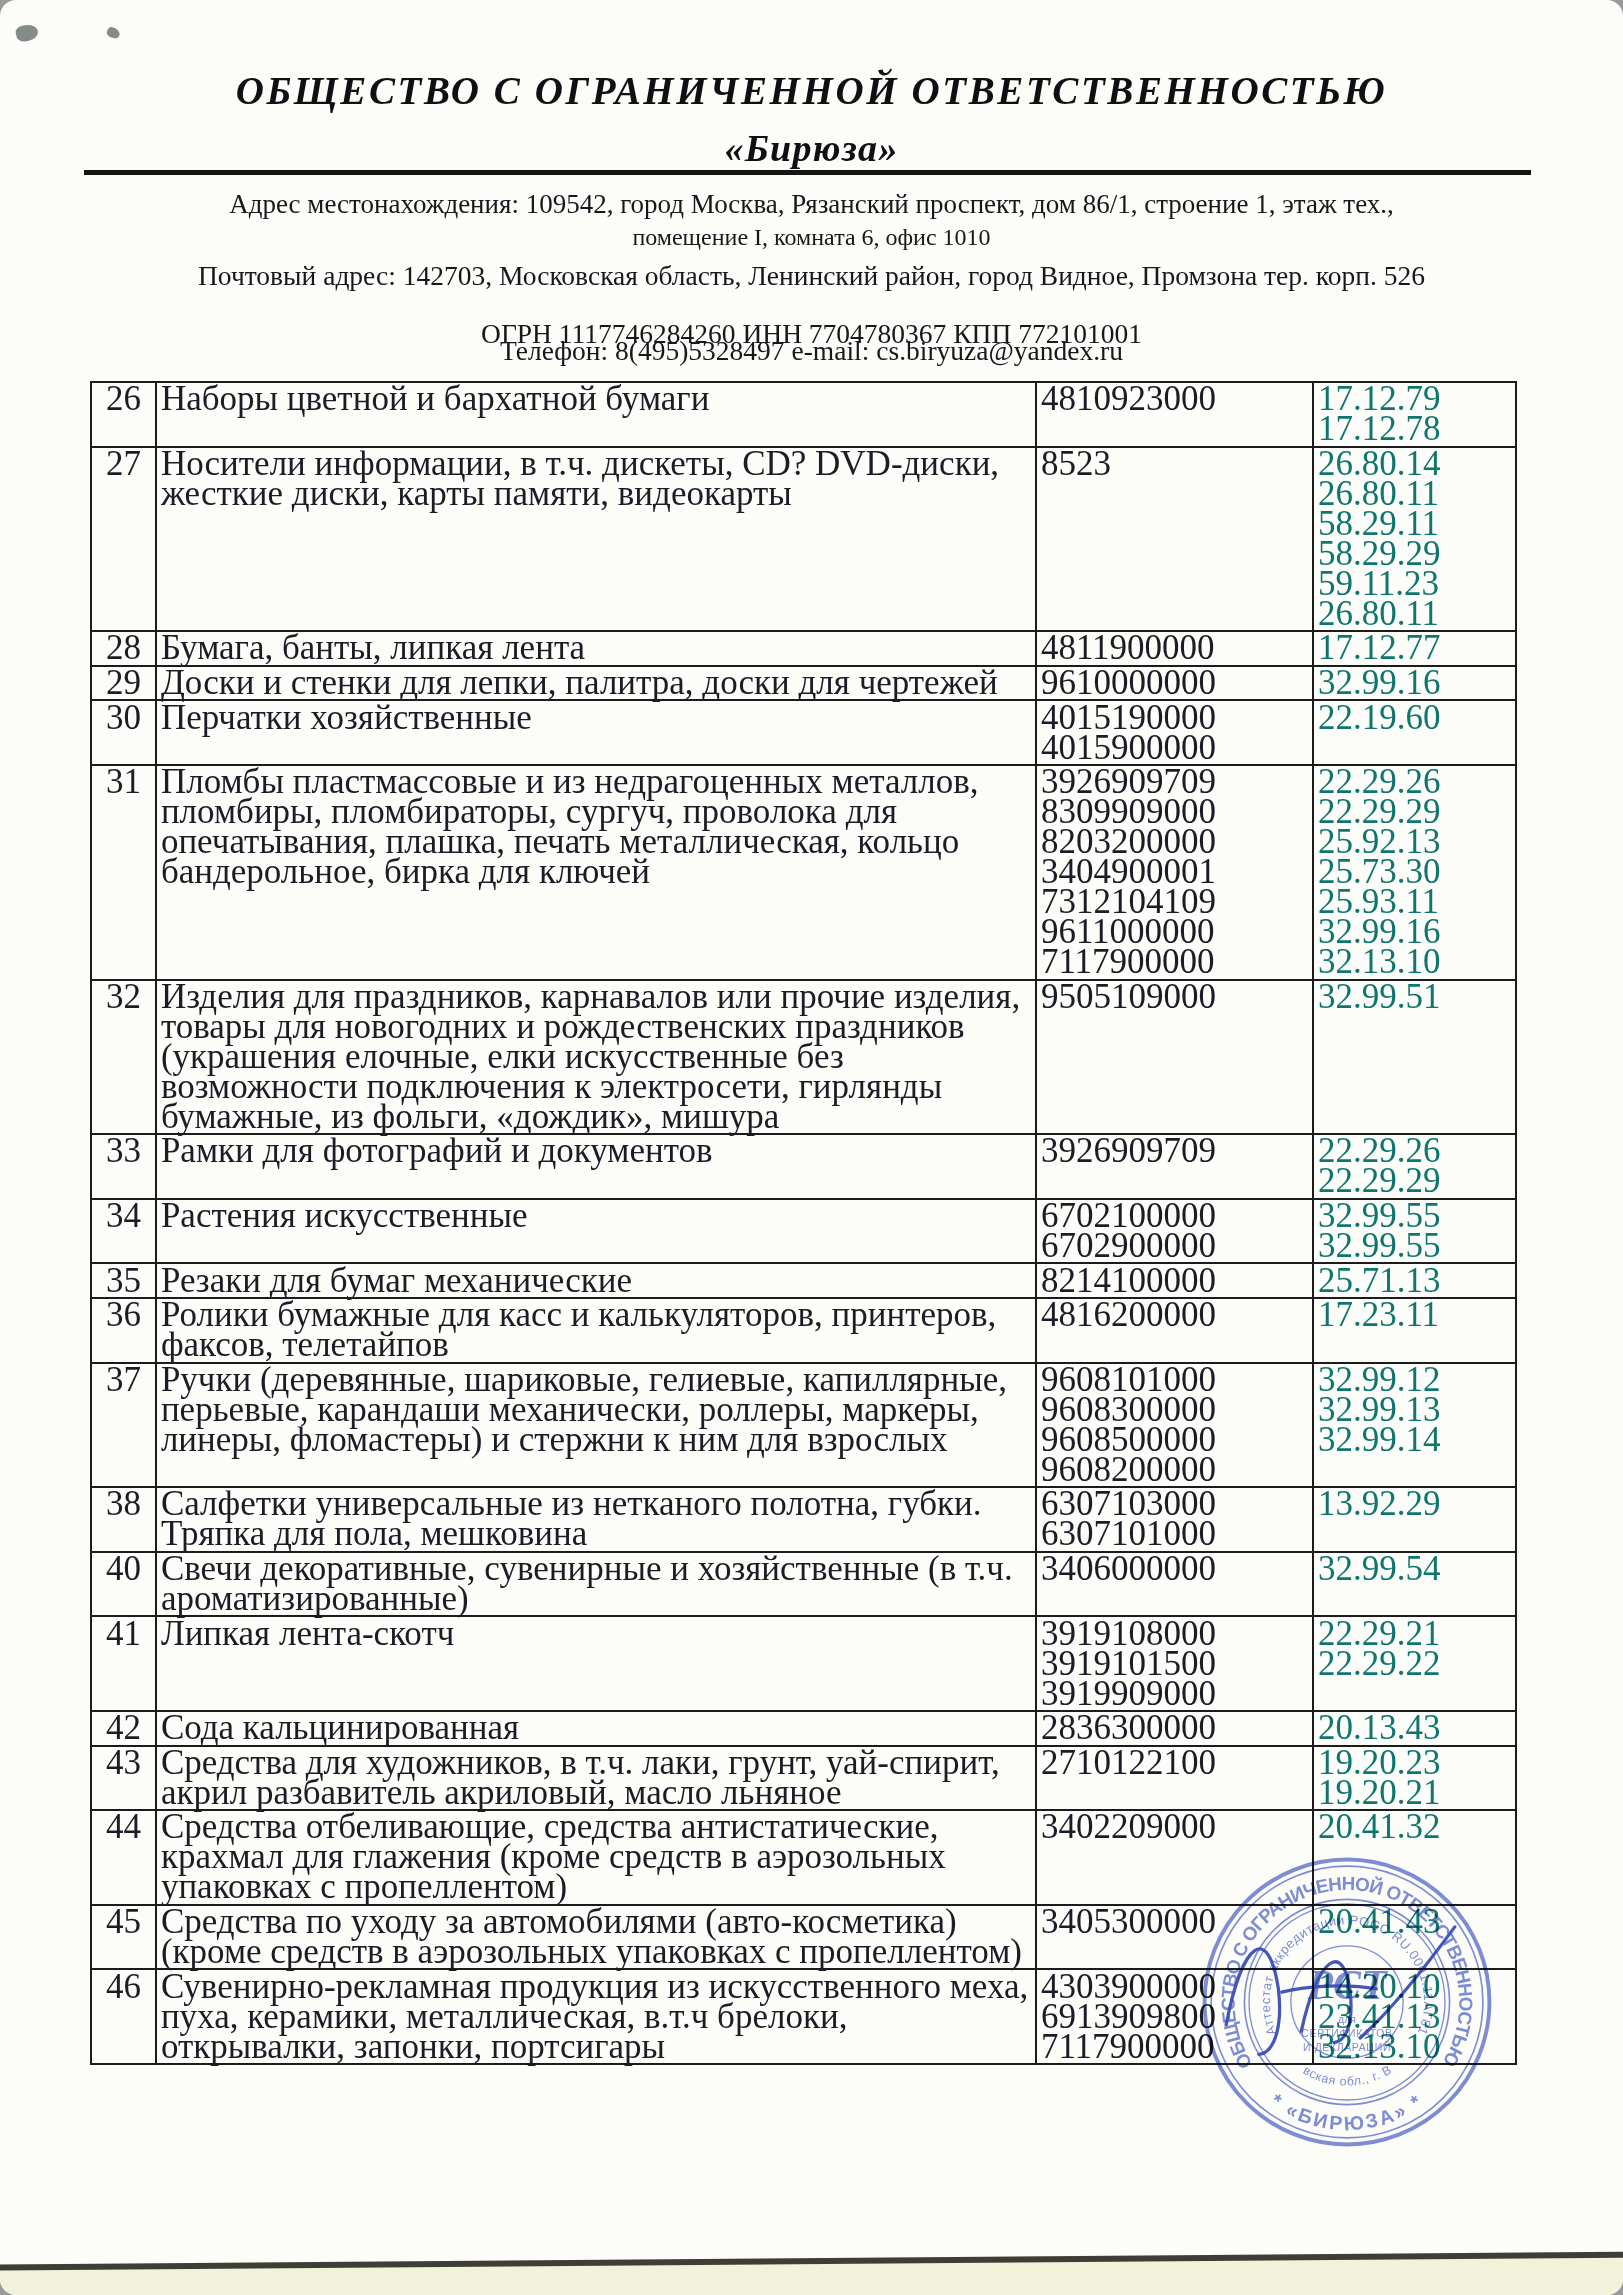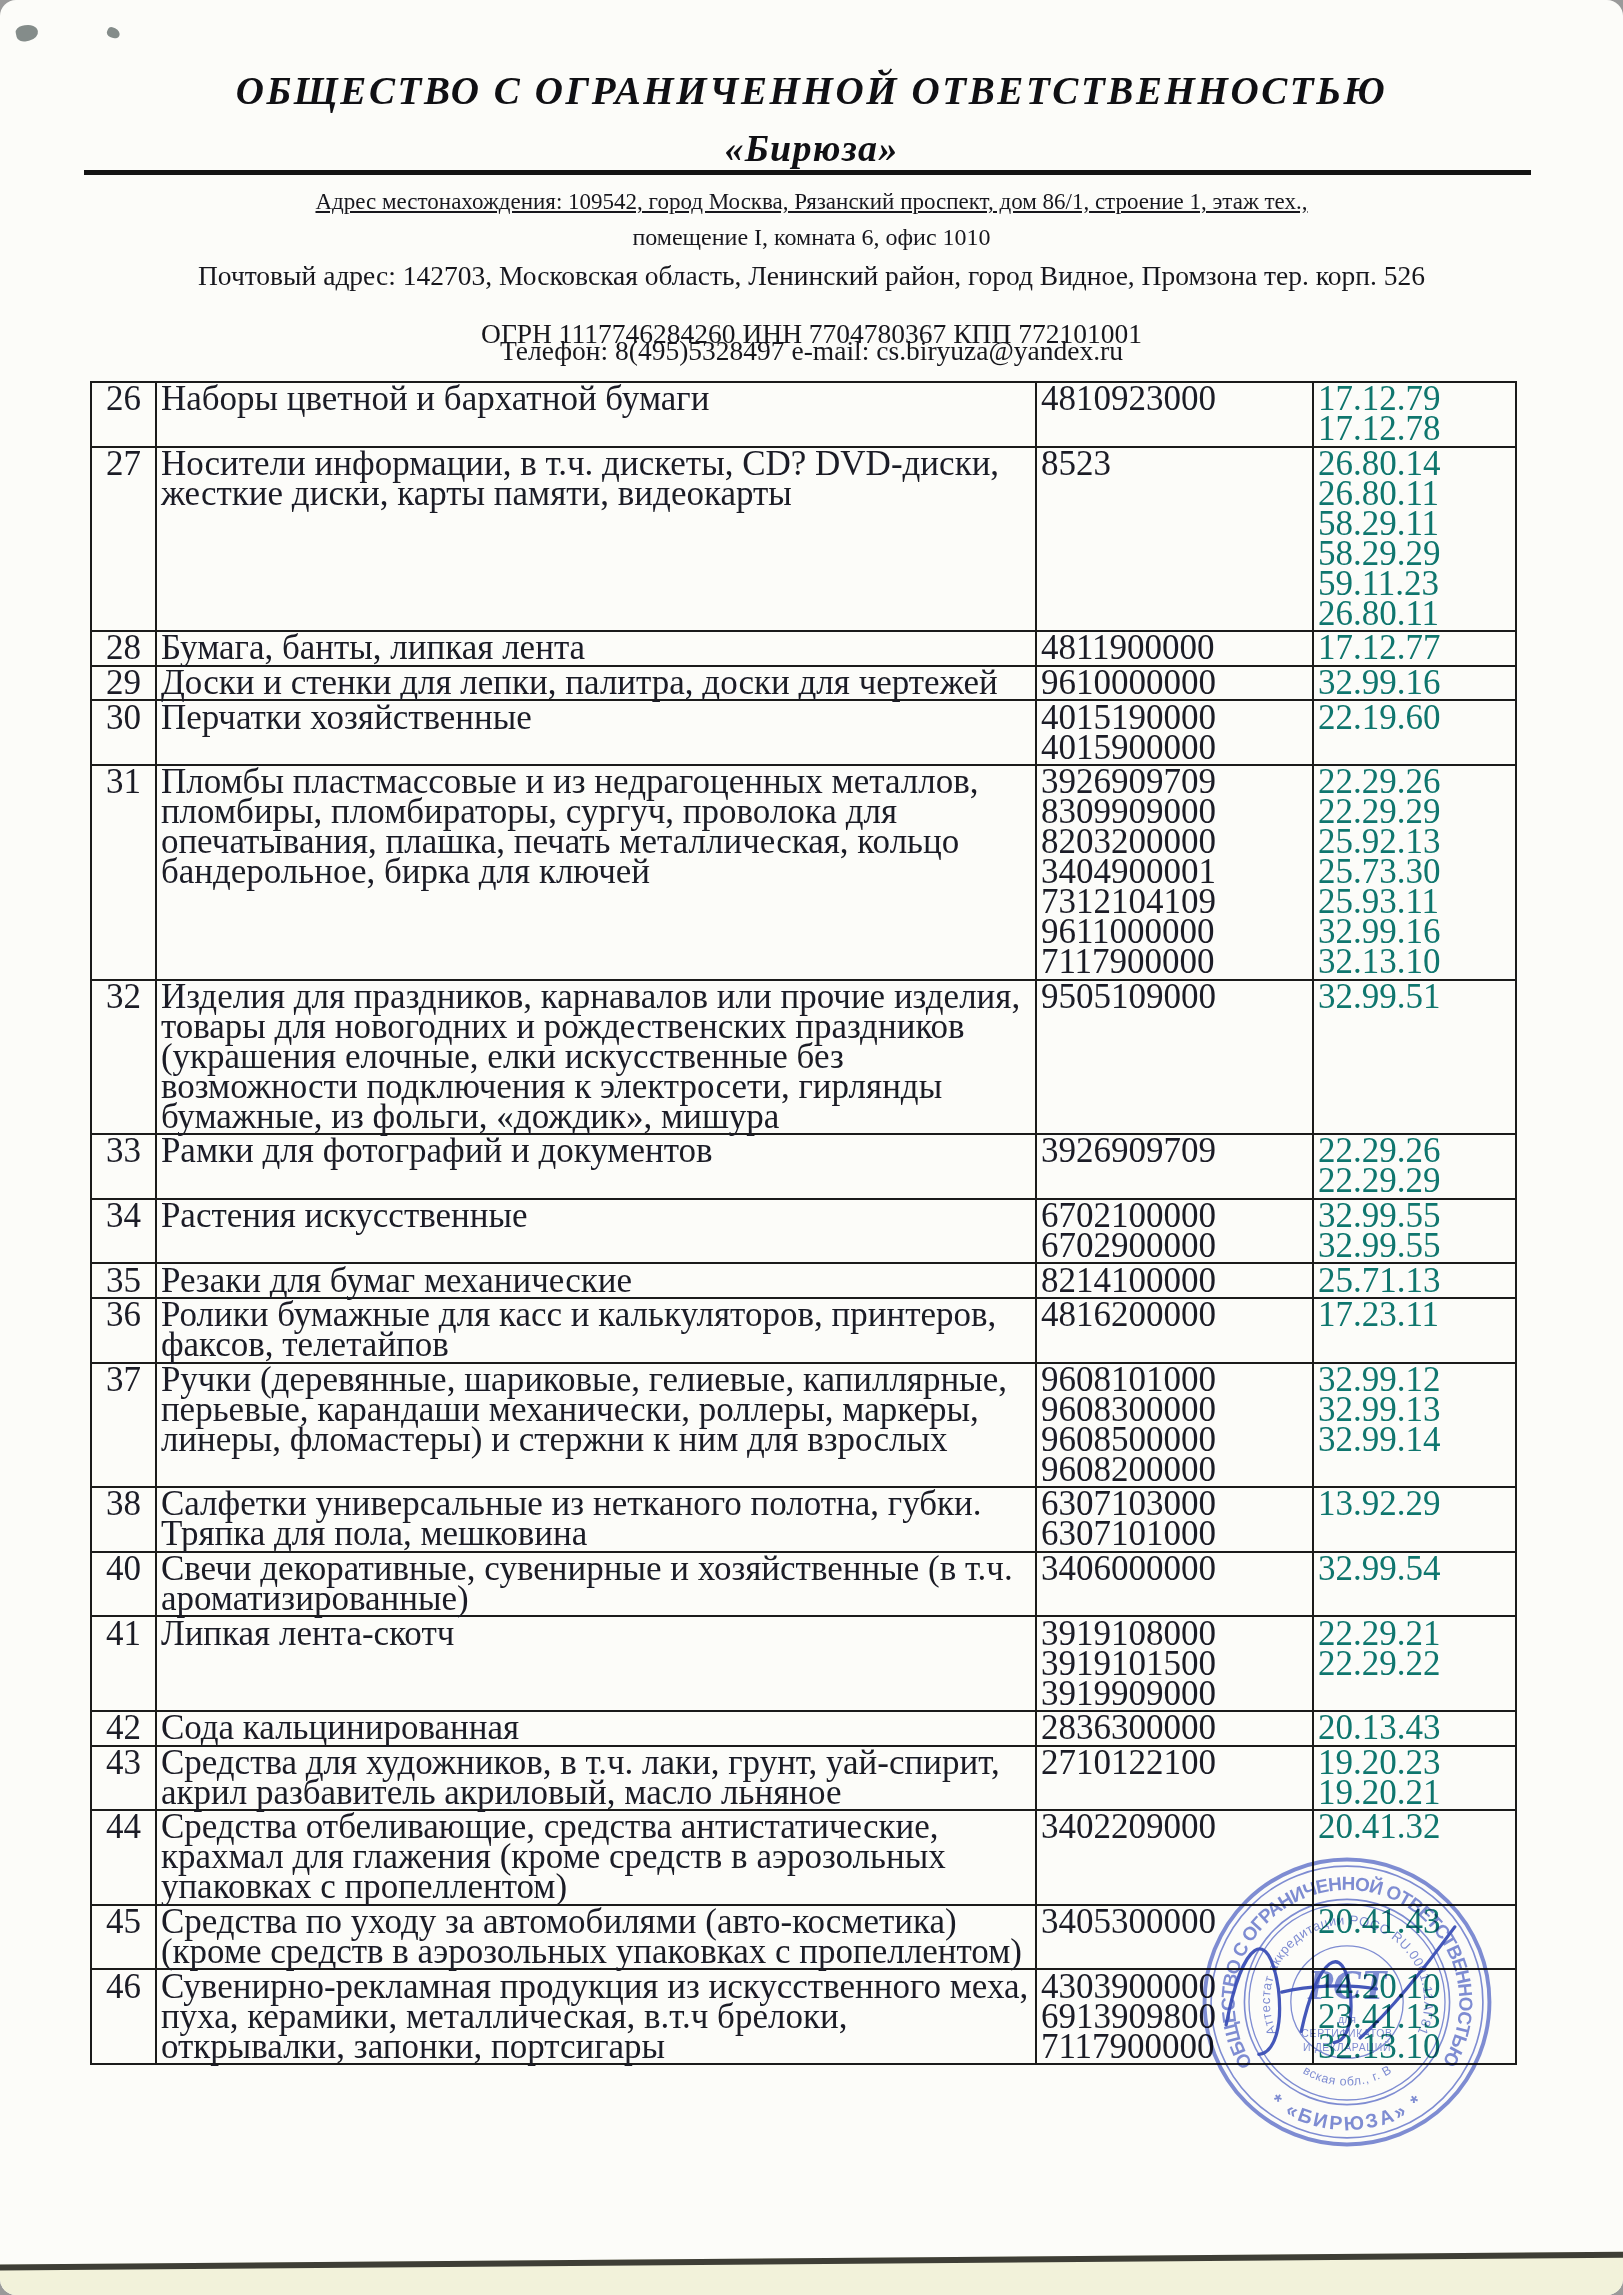--- a/index.html
+++ b/index.html
@@ -11,21 +11,21 @@
     overflow:hidden;
     font-family:"Liberation Serif","DejaVu Serif",serif;
     color:#17171d;
     border-radius:16px;
   }
   
   .hdr-line{position:absolute;left:0;width:100%;text-align:center;white-space:nowrap;}
   .org-title{top:68px;font-size:39px;font-weight:bold;font-style:italic;letter-spacing:2.6px;color:#101014;}
   .org-subtitle{top:126px;font-size:38px;font-weight:bold;font-style:italic;letter-spacing:1.3px;color:#101014;}
   .hdr-rule{position:absolute;left:84px;top:170px;width:1447px;height:5.2px;background:#141414;}
-  .addr1{top:189px;font-size:23px;text-decoration:underline;}
+  .addr1{top:189px;font-size:27px;}
   .addr2{top:224px;font-size:24px;}
   .addr3{top:260px;font-size:27.5px;}
   .reg  {top:318px;font-size:27.5px;}
   .phone{top:335px;font-size:27.5px;}
 
   
   table.products{
     position:absolute;left:90px;top:381px;
     width:1425px;
     border-collapse:collapse;

